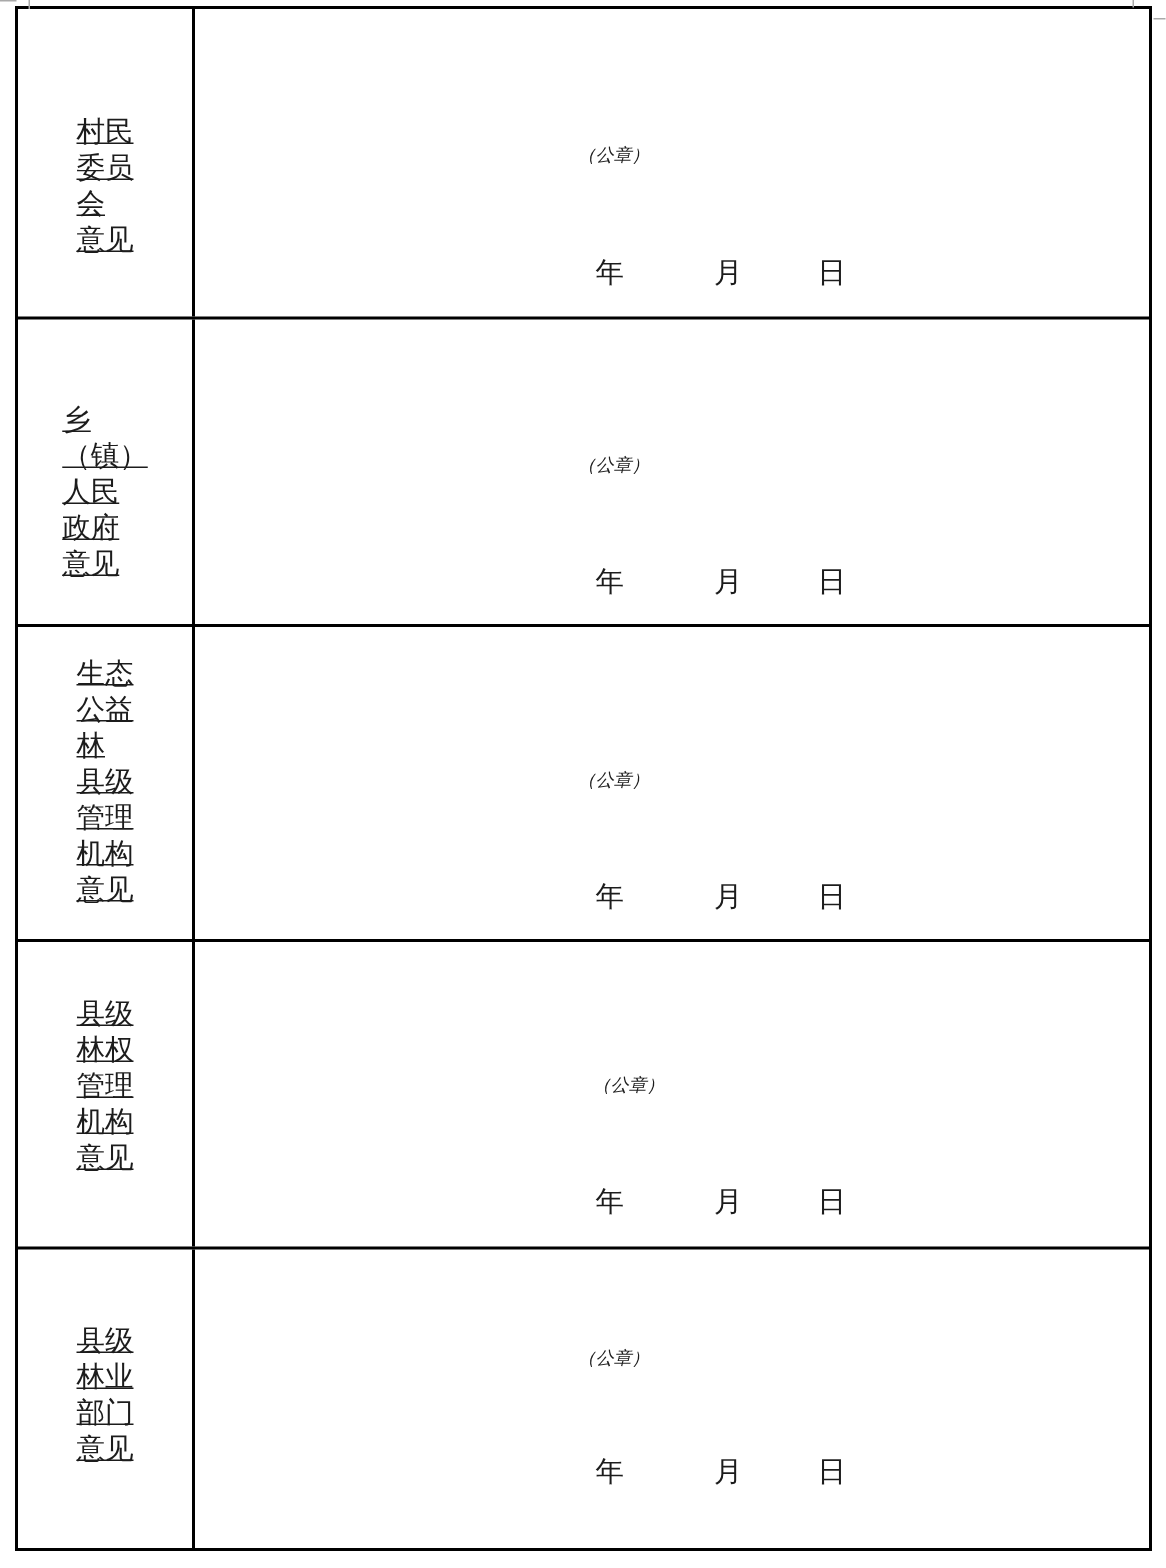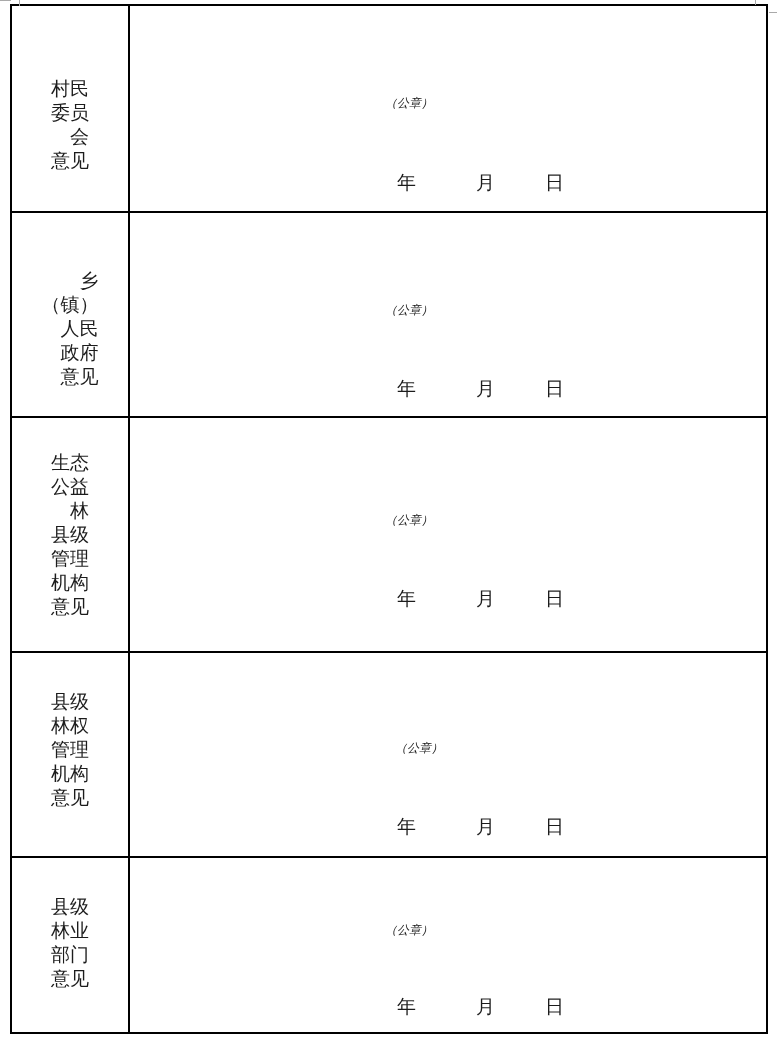--- a/index.html
+++ b/index.html
@@ -26,38 +26,39 @@
     display: flex;
     flex-direction: column;
   }
   .row {
     display: flex;
     box-sizing: border-box;
     border-bottom: 2px solid #000;
   }
   .row:nth-child(1) { height: 207px; }
   .row:nth-child(2) { height: 205px; }
-  .row:nth-child(3) { height: 235px; }
+  .row:nth-child(3) { height: 210px; }
   .row:nth-child(4) { height: 205px; }
   .row:nth-child(5) { flex: 1; border-bottom: none; }
 
   .cell-label {
     width: 118px;
     box-sizing: border-box;
     border-right: 2px solid #000;
     display: flex;
     align-items: center;
     justify-content: center;
   }
   .label-text {
     white-space: pre-line;
-    text-align: right;
+    text-align: left;
     font-size: 19px;
     line-height: 24px;
     letter-spacing: 0px;
+    text-decoration: underline;
   }
   .row:nth-child(1) .label-text { transform: translateY(16px); }
   .row:nth-child(2) .label-text { transform: translateY(14px); }
   .row:nth-child(4) .label-text { transform: translateY(-5px); }
   .row:nth-child(5) .label-text { transform: translateY(-2px); }
 
   .cell-content {
     flex: 1;
     position: relative;
   }

